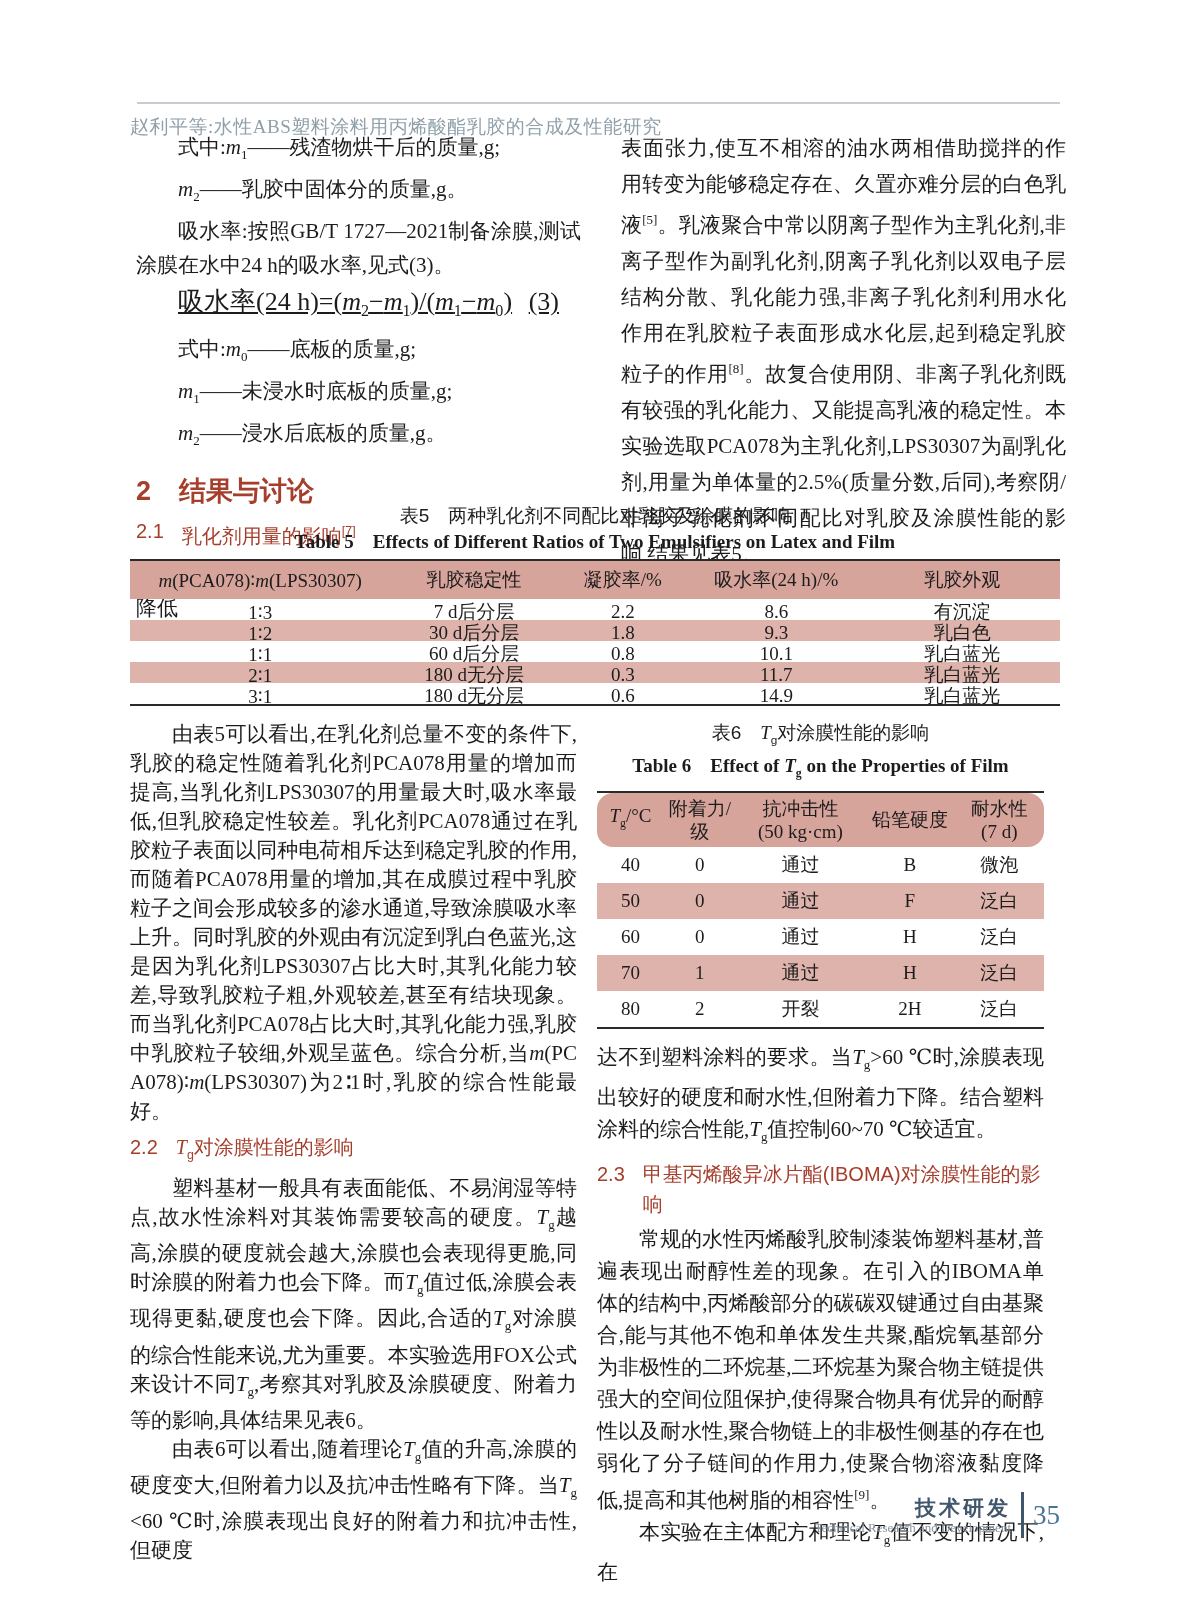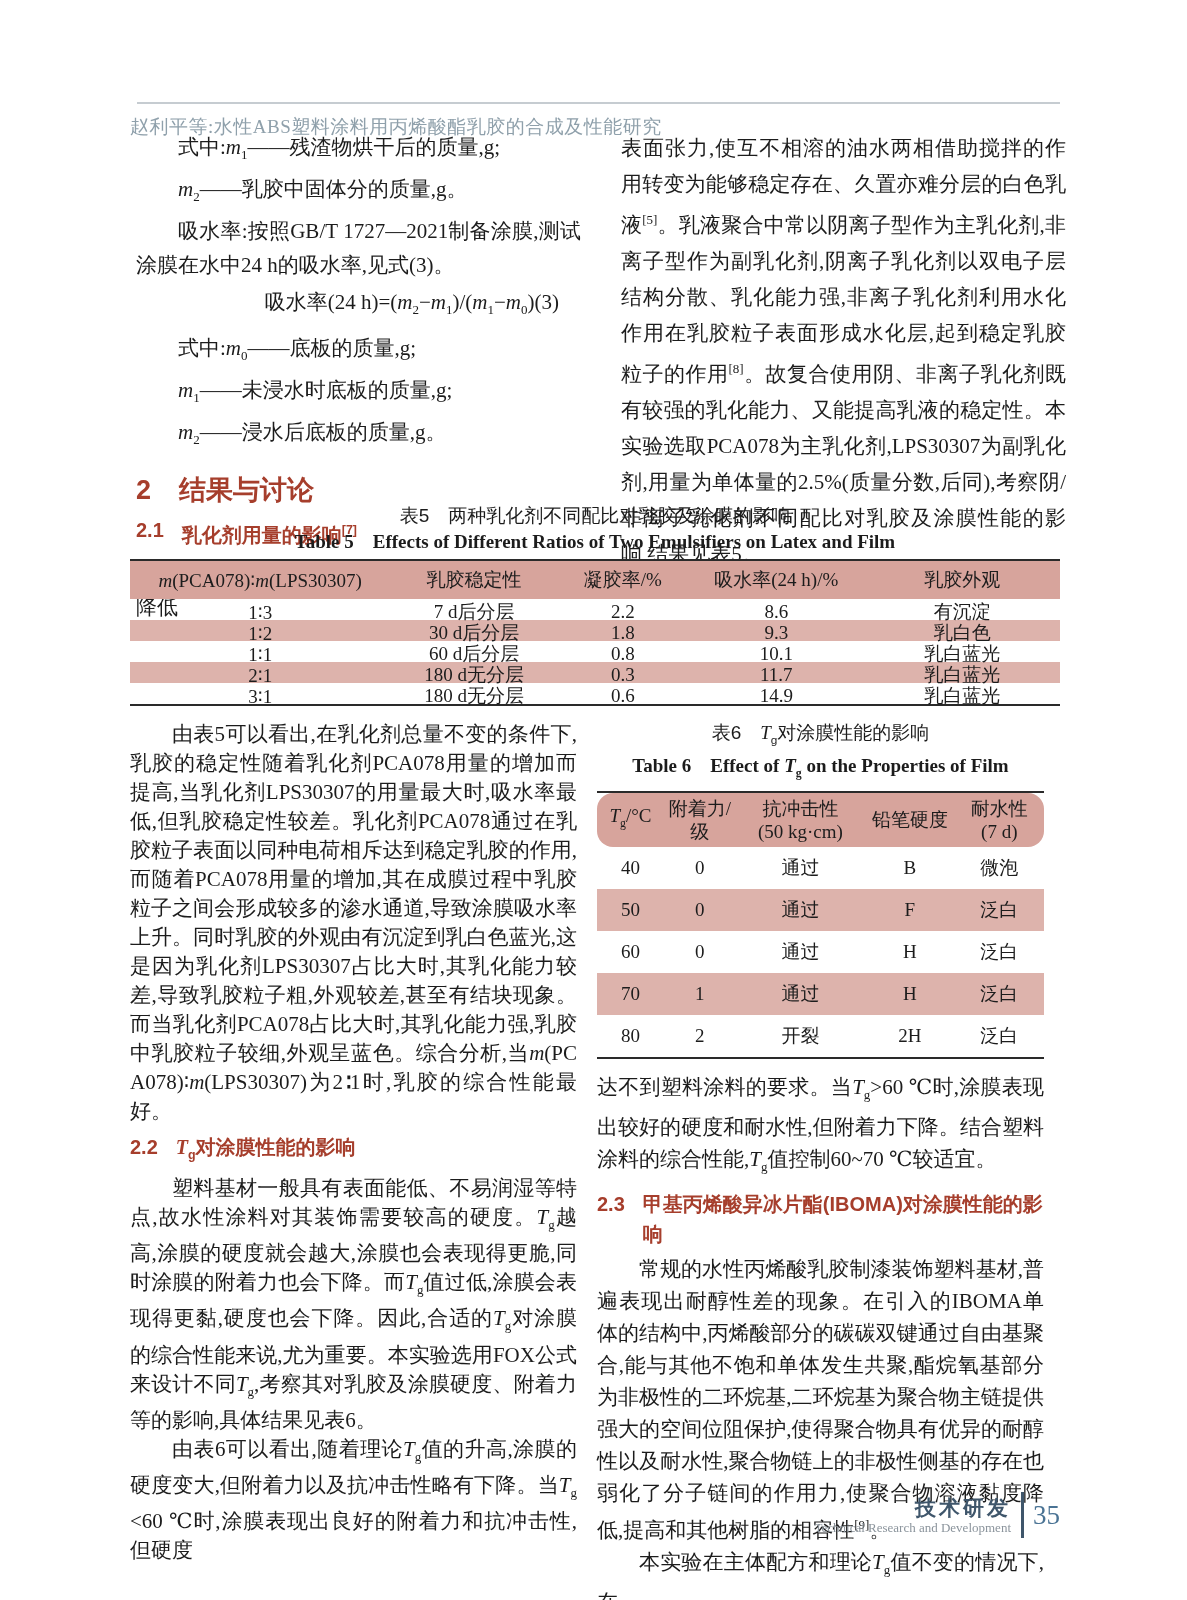--- a/index.html
+++ b/index.html
@@ -21,40 +21,40 @@
   p.body{margin:0;font-size:21px;text-align:justify;word-break:break-all;}
   .top-left p.body{line-height:34px;}
   .top-right p.body{line-height:36px;}
   .mid-left p.body{line-height:29px;}
   .mid-right p.body{line-height:32px;}
   .indent{text-indent:42px;}
   sub{font-size:62%;}
   sup{font-size:62%;}
   i{font-family:"Liberation Serif",serif;}
 
-  .formula-row{display:flex;justify-content:flex-end;font-size:21px;line-height:34px;
-    padding:3px 22px 3px 42px;}
+  .formula-row{display:flex;justify-content:space-between;font-size:26px;line-height:34px;
+    padding:3px 22px 3px 42px;text-decoration:underline;}
 
   h2.sec{color:var(--red);font-family:"Liberation Sans","DejaVu Sans",sans-serif;
     font-size:27px;font-weight:bold;margin:16px 0 8px;display:flex;gap:28px;line-height:34px;}
   h3.sec{color:var(--red);font-family:"Liberation Sans","DejaVu Sans",sans-serif;
-    font-size:20px;font-weight:bold;margin:8px 0 6px;display:flex;gap:18px;line-height:30px;}
+    font-size:20px;font-weight:normal;margin:8px 0 6px;display:flex;gap:18px;line-height:30px;}
   .mid-left h3.sec,.mid-right h3.sec{margin:6px 0 4px;}
 
   .tbl-block5{position:absolute;top:503px;left:130px;width:930px;}
   .tbl-title-cn{text-align:center;font-family:"Liberation Sans","DejaVu Sans",sans-serif;
     font-weight:normal;font-size:19px;line-height:26px;}
   .tbl-title-en{text-align:center;font-family:"Liberation Serif",serif;
     font-weight:bold;font-size:19px;line-height:26px;}
   .grid-table{border-top:2px solid #2a2a2a;border-bottom:2px solid #2a2a2a;margin-top:4px;font-size:19px;}
   .tr{display:grid;align-items:center;text-align:center;}
   .t5 .tr{grid-template-columns:28% 18% 14% 19% 21%;height:21px;}
   .t5 .tr.th{height:38px;background:var(--thbg);}
   .tr.stripe{background:var(--stripe);}
-  .t6 .tr{grid-template-columns:15% 16% 29% 20% 20%;height:42px;}
+  .t6 .tr{grid-template-columns:15% 16% 29% 20% 20%;height:36px;}
   .t6 .tr.th{height:54px;background:var(--thbg);line-height:23px;border-radius:16px;}
   .t6block{margin-bottom:12px;}
 
   .page-footer{position:absolute;top:1492px;right:127px;display:flex;align-items:center;}
   .footer-text{text-align:right;margin-right:10px;}
   .footer-cn{font-family:"Liberation Sans","DejaVu Sans",sans-serif;font-weight:bold;
     font-size:21px;color:var(--footblue);letter-spacing:3px;line-height:25px;}
   .footer-en{font-family:"Liberation Serif",serif;font-size:13px;color:#8b949c;line-height:15px;}
   .footer-bar{width:3px;height:46px;background:var(--footblue);margin-right:9px;}
   .footer-num{font-family:"Liberation Serif",serif;font-size:27px;color:var(--pageno);}

